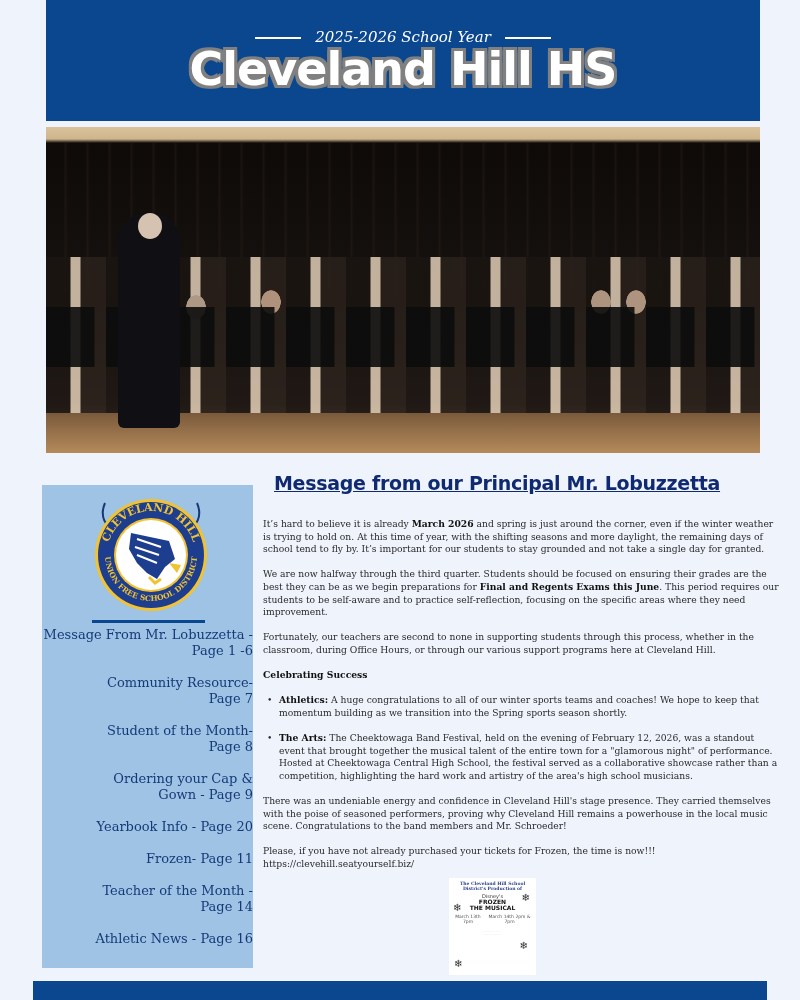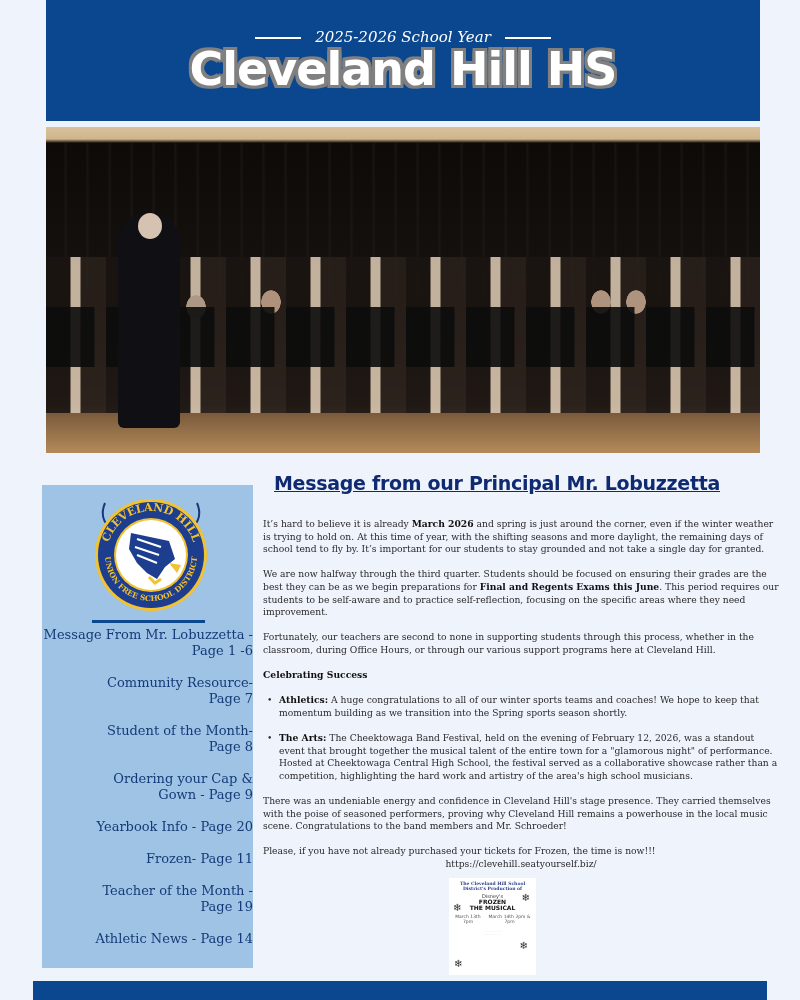--- a/index.html
+++ b/index.html
@@ -58,21 +58,21 @@
   .main-title { position: absolute; left: 262px; top: 472px; width: 520px; text-align: left;
     font-family: "DejaVu Sans", sans-serif; font-weight: bold; font-size: 19px; color: #0f2a70; padding-left: 12px; letter-spacing: -0.3px; text-decoration: underline; }
 
   .article { position: absolute; left: 263px; top: 518px; width: 516px;
     font-family: "DejaVu Serif", serif; font-size: 9.2px; line-height: 12.6px; color: #2a2a2a; }
   .article p { margin-bottom: 12.6px; }
   .article b { color: #111; }
   .article ul { margin: 0 0 12.6px 16px; list-style: none; }
   .article ul li { position: relative; margin-bottom: 12.6px; padding-left: 0; }
   .article ul li::before { content: "•"; position: absolute; left: -12px; }
-  .article .url { display: block; text-align: center; }
+  .article .url { display: block; }
 
   .poster { position: absolute; left: 449px; top: 878px; width: 87px; height: 97px; background: #fff;
     text-align: center; font-family: "DejaVu Sans", sans-serif; overflow: hidden; }
   .poster .p1 { font-family: "DejaVu Serif", serif; font-size: 4.5px; color: #2b3f8c; line-height: 5px; margin-top: 3px; font-weight: bold; }
   .poster .p2 { font-size: 5px; color: #333; margin-top: 2px; }
   .poster .p3 { font-size: 6px; font-weight: bold; color: #111; line-height: 6px; }
   .poster .dates { display: flex; justify-content: space-between; padding: 3px 2px 0; font-size: 4.5px; color: #555; }
   .poster .snow { position: absolute; font-size: 10px; color: #333; }
   .poster .fine { font-size: 2.5px; color: #888; margin-top: 6px; line-height: 3px; }
 
@@ -117,22 +117,22 @@
     <text font-family="DejaVu Serif, serif" font-size="7.5" font-weight="bold" fill="#f1c232"><textPath href="#arcBot" startOffset="50%" text-anchor="middle">UNION FREE SCHOOL DISTRICT</textPath></text>
   </svg>
   <div class="logo-underline"></div>
   <ul class="toc">
     <li>Message From Mr. Lobuzzetta - Page 1 -6</li>
     <li>Community Resource- Page 7</li>
     <li>Student of the Month- Page 8</li>
     <li>Ordering your Cap &amp; Gown - Page 9</li>
     <li>Yearbook Info - Page 20</li>
     <li>Frozen- Page 11</li>
-    <li>Teacher of the Month - Page 19</li>
-    <li>Athletic News - Page 14</li>
+    <li>Teacher of the Month - Page 14</li>
+    <li>Athletic News - Page 16</li>
   </ul>
 </div>
 
 <h1 class="main-title">Message from our Principal  Mr. Lobuzzetta</h1>
 
 <div class="article">
   <p><span>It’s hard to believe it is already </span><b>March 2026</b><span> and spring is just around the corner, even if the winter weather is trying to hold on. At this time of year, with the shifting seasons and more daylight, the remaining days of school tend to fly by. It’s important for our students to stay grounded and not take a single day for granted.</span></p>
   <p><span>We are now halfway through the third quarter. Students should be focused on ensuring their grades are the best they can be as we begin preparations for </span><b>Final and Regents Exams this June</b><span>. This period requires our students to be self-aware and to practice self-reflection, focusing on the specific areas where they need improvement.</span></p>
   <p>Fortunately, our teachers are second to none in supporting students through this process, whether in the classroom, during Office Hours, or through our various support programs here at Cleveland Hill.</p>
   <p><b>Celebrating Success</b></p>

